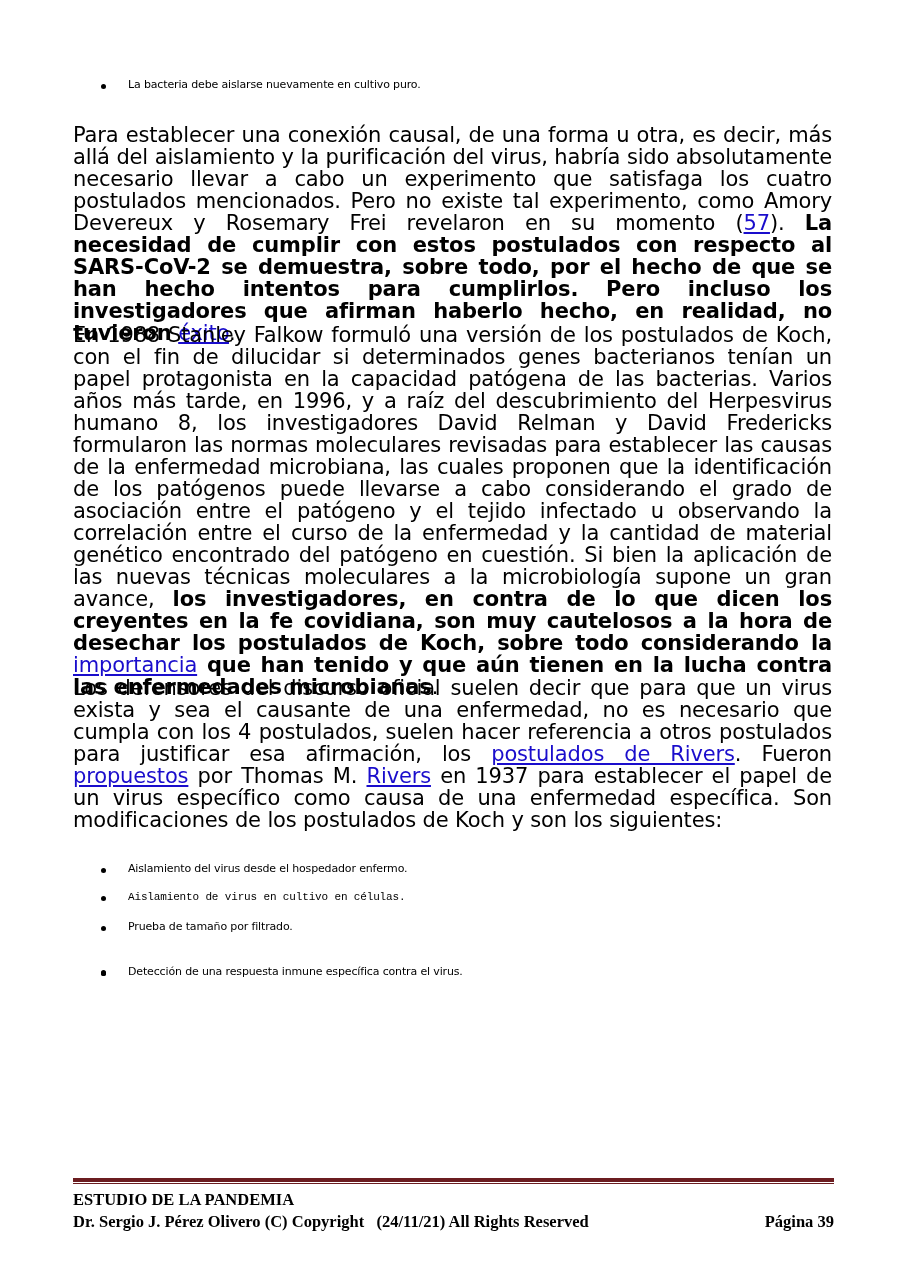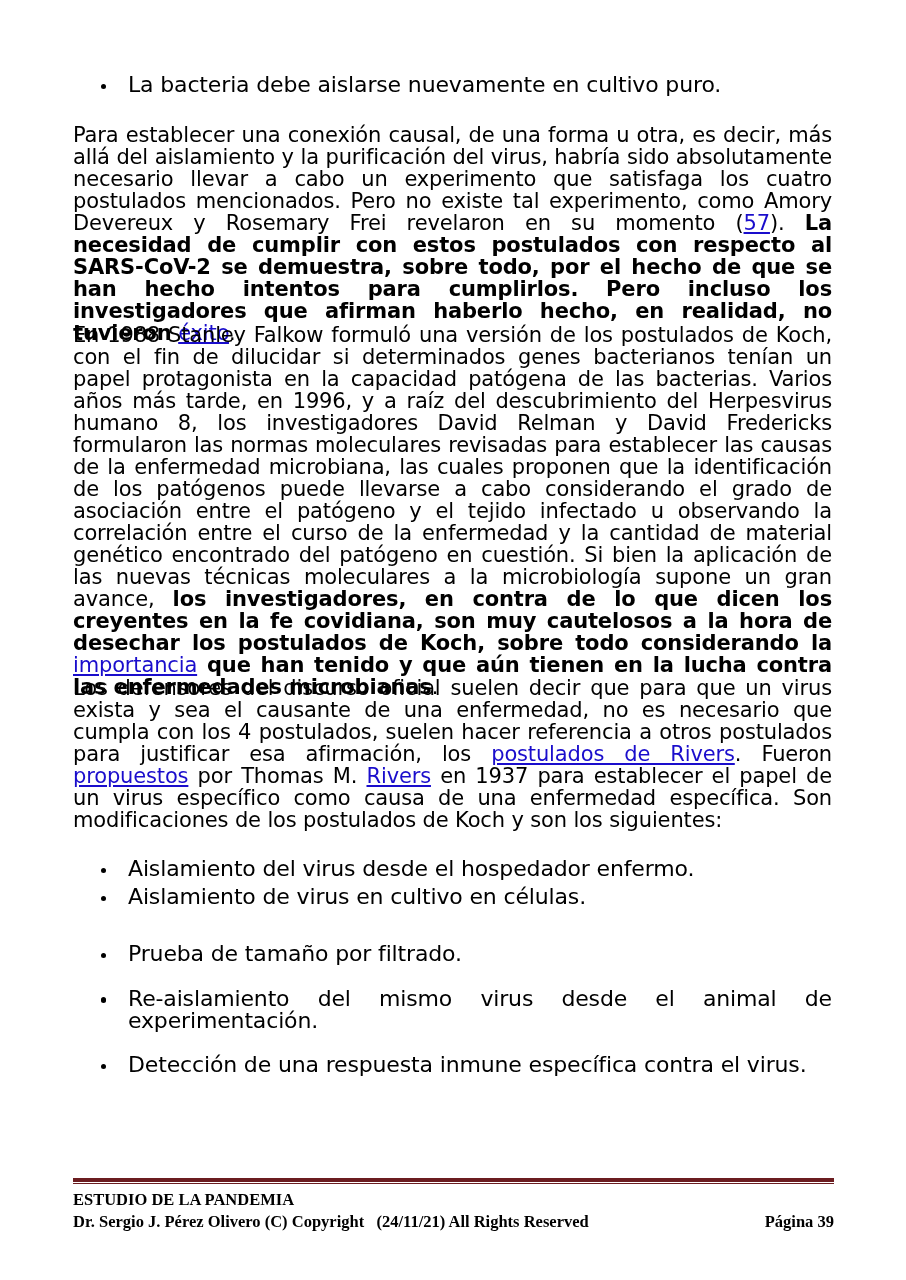--- a/index.html
+++ b/index.html
@@ -34,21 +34,21 @@
       text-decoration: underline;
     }
     ul.bullets {
       list-style: none;
       margin: 0;
       padding: 0;
     }
     ul.bullets li {
       position: relative;
       padding-left: 55px;
-      font-size: 22px;
+      font-size: 11px;
       line-height: 22px;
       letter-spacing: -0.15px;
       text-align: justify;
     }
     ul.bullets li .dot {
       position: absolute;
       left: 28px;
       top: 10px;
       width: 5px;
       height: 5px;
@@ -109,34 +109,33 @@
 
   <p class="txt" style="position:absolute; top:677px; width:759px;">
     <span>Los defensores del discurso oficial suelen decir que para que un virus exista y sea el causante de una enfermedad, no es necesario que cumpla con los 4 postulados, suelen hacer referencia a otros postulados para justificar esa afirmación, los </span><a class="lnk" href="#">postulados de Rivers</a><span>. Fueron </span><a class="lnk" href="#">propuestos</a><span> por Thomas M. </span><a class="lnk" href="#">Rivers</a><span> en 1937 para establecer el papel de un virus específico como causa de una enfermedad específica. Son modificaciones de los postulados de Koch y son los siguientes:</span>
   </p>
 
   <ul class="bullets" style="position:absolute; top:858px; width:759px;">
     <li style="margin-bottom:6px;">
       <span class="dot"></span>
       <span>Aislamiento del virus desde el hospedador enfermo.</span>
     </li>
-    <li style="margin-bottom:35px;">
+    <li style="margin-bottom:8px;font-family:Liberation Mono, monospace;">
       <span class="dot"></span>
       <span>Aislamiento de virus en cultivo en células.</span>
     </li>
     <li style="margin-bottom:22px;">
       <span class="dot"></span>
       <span>Prueba de tamaño por filtrado.</span>
     </li>
     <li style="margin-bottom:23px;">
       <span class="dot"></span>
     </li>
     <li style="margin-bottom:22px;">
       <span class="dot"></span>
-      <span>Re-aislamiento del mismo virus desde el animal de experimentación.</span>
     </li>
     <li>
       <span class="dot"></span>
       <span>Detección de una respuesta inmune específica contra el virus.</span>
     </li>
   </ul>
 </div>
 
 <div class="footer-rule">
   <div class="thick"></div>

